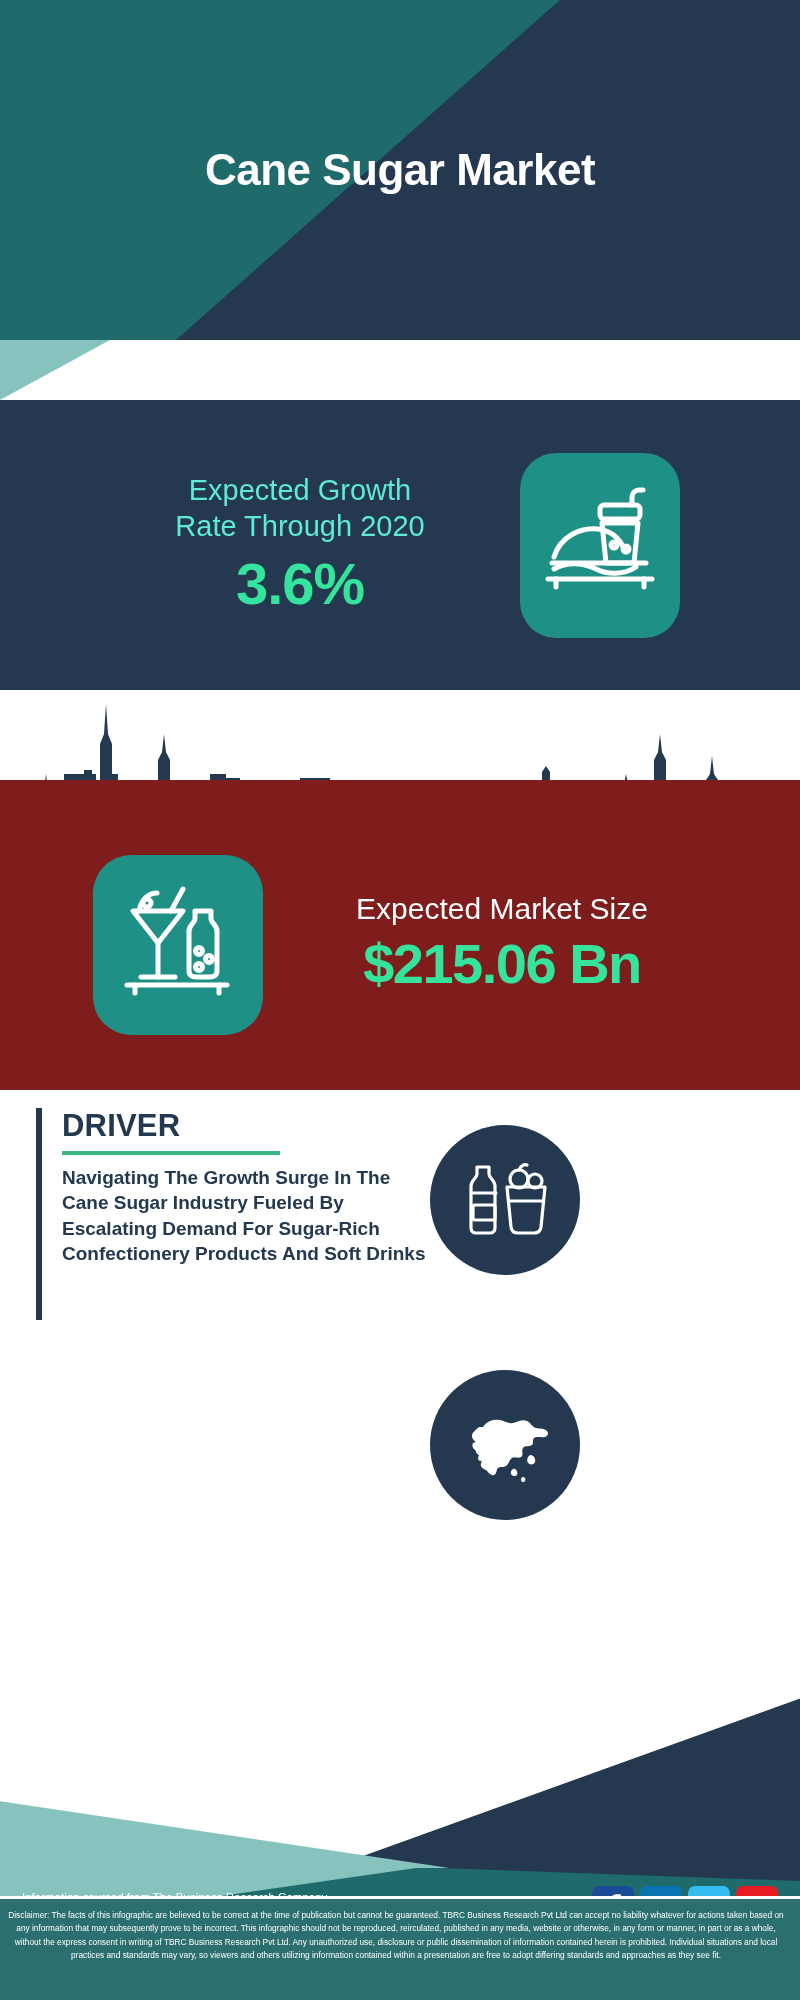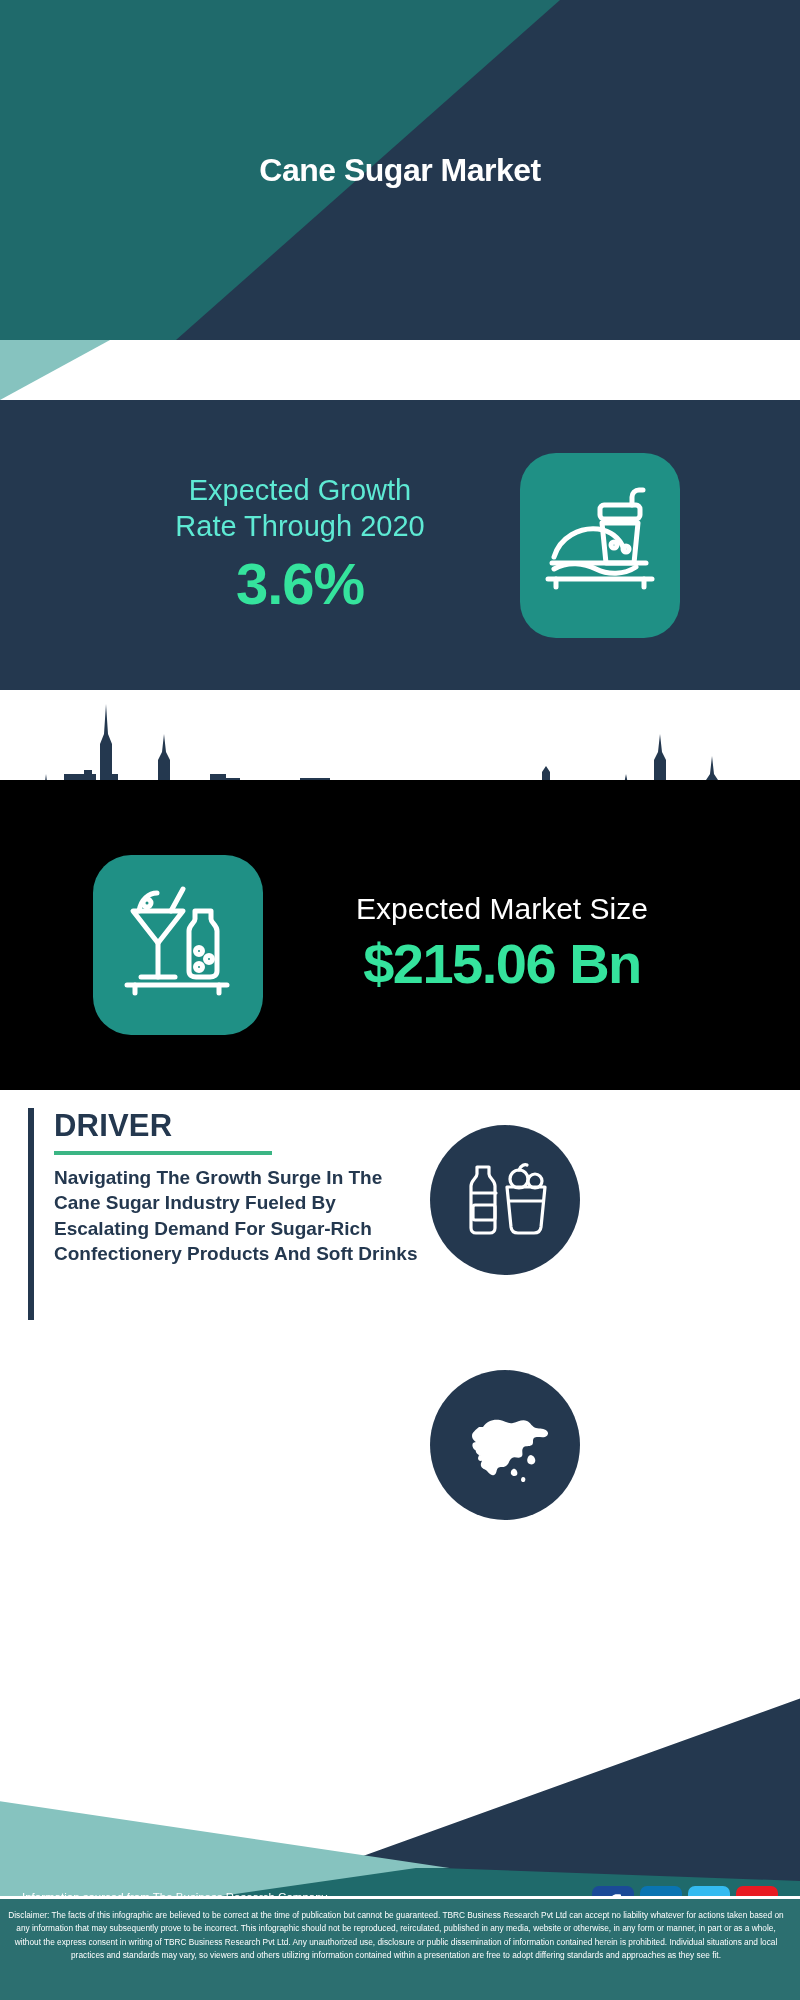--- a/index.html
+++ b/index.html
@@ -18,21 +18,21 @@
     background:#1f6a6b; overflow:hidden;
   }
   .header .dark-wedge {
     position:absolute; left:0; top:0; width:800px; height:340px;
     background:#24384f;
     clip-path:polygon(100% 0, 100% 100%, 22% 100%, 70% 0);
   }
   .header-title {
     position:absolute; left:0; top:0; width:800px; height:340px;
     display:flex; align-items:center; justify-content:center;
-    color:#ffffff; font-size:32px; font-weight:bold; letter-spacing:-0.5px;
+    color:#ffffff; font-size:44px; font-weight:bold; letter-spacing:-0.5px;
     text-align:center;
   }
 
   
   .teal-band {
     position:absolute; left:0; top:340px; width:800px; height:60px;
     background:#ffffff; overflow:hidden;
   }
   .teal-band .tri {
     position:absolute; left:0; top:0; width:200px; height:60px;
@@ -64,21 +64,21 @@
 
   
   .skyline-wrap {
     position:absolute; left:0; top:690px; width:800px; height:180px;
     background:#ffffff; overflow:hidden;
   }
   .skyline-wrap svg { display:block; width:800px; height:180px; }
 
   .market {
     position:absolute; left:0; top:780px; width:800px; height:310px;
-    background:#000000;
+    background:#7f1d1d;
   }
   .market-inner {
     position:absolute; left:0; top:0; width:800px; height:310px;
     display:flex; align-items:center; justify-content:center; gap:34px;
   }
   .market-icon {
     width:170px; height:180px; border-radius:38px; background:#1f9085;
     display:flex; align-items:center; justify-content:center; flex:none;
     margin-top:20px;
   }
@@ -103,21 +103,21 @@
     color:#24384f; font-size:31px; font-weight:bold; letter-spacing:0.2px;
   }
   .card-rule {
     width:218px; height:4px; background:#3bb584; margin:7px 0 10px 0;
   }
   .card-text {
     color:#24384f; font-size:19px; font-weight:bold; line-height:1.33;
   }
   .card-text.light { font-weight:bold; font-size:21px; }
 
-  .card-driver { left:28px; top:18px; width:390px; }
+  .card-driver { left:36px; top:18px; width:390px; }
   .card-driver .bar { height:212px; }
   .card-region { left:28px; top:278px; width:390px; }
   .card-region .bar { height:185px; }
   .card-region .card-title { font-size:33px; }
   .card-region .card-rule { width:228px; }
 
   .circle-icon {
     position:absolute; width:150px; height:150px; border-radius:50%;
     background:#24384f; display:flex; align-items:center; justify-content:center;
   }

